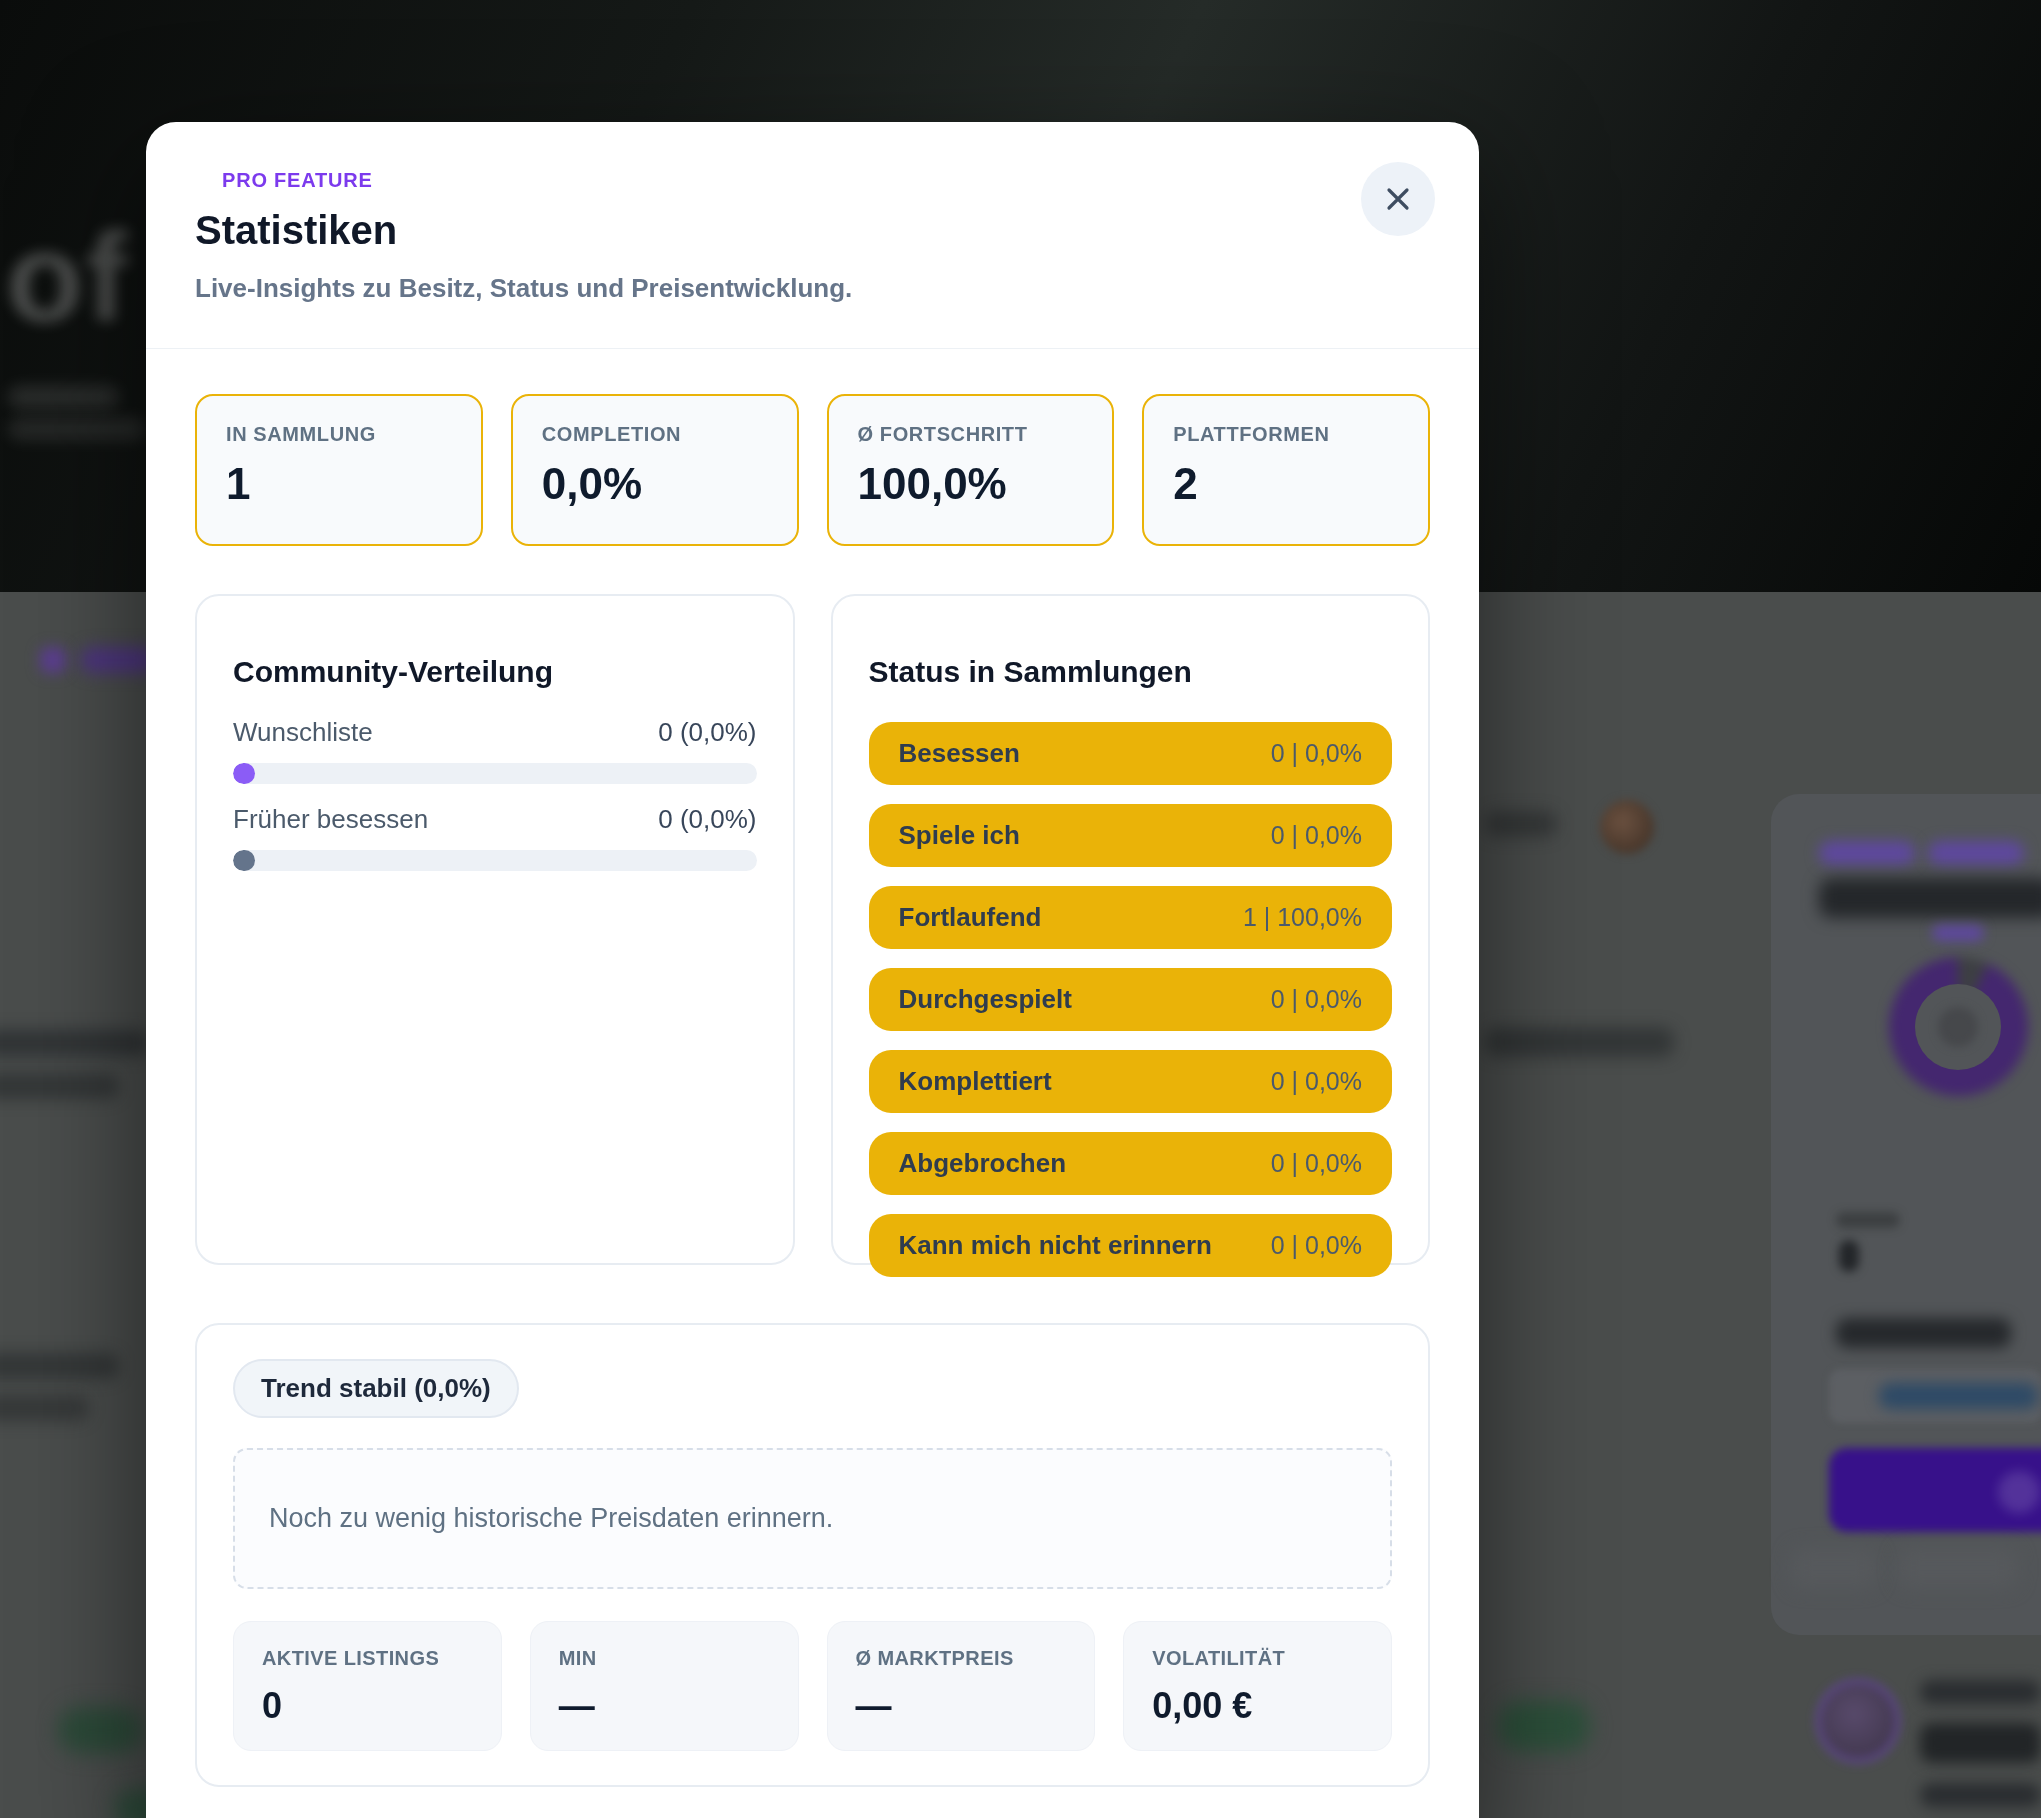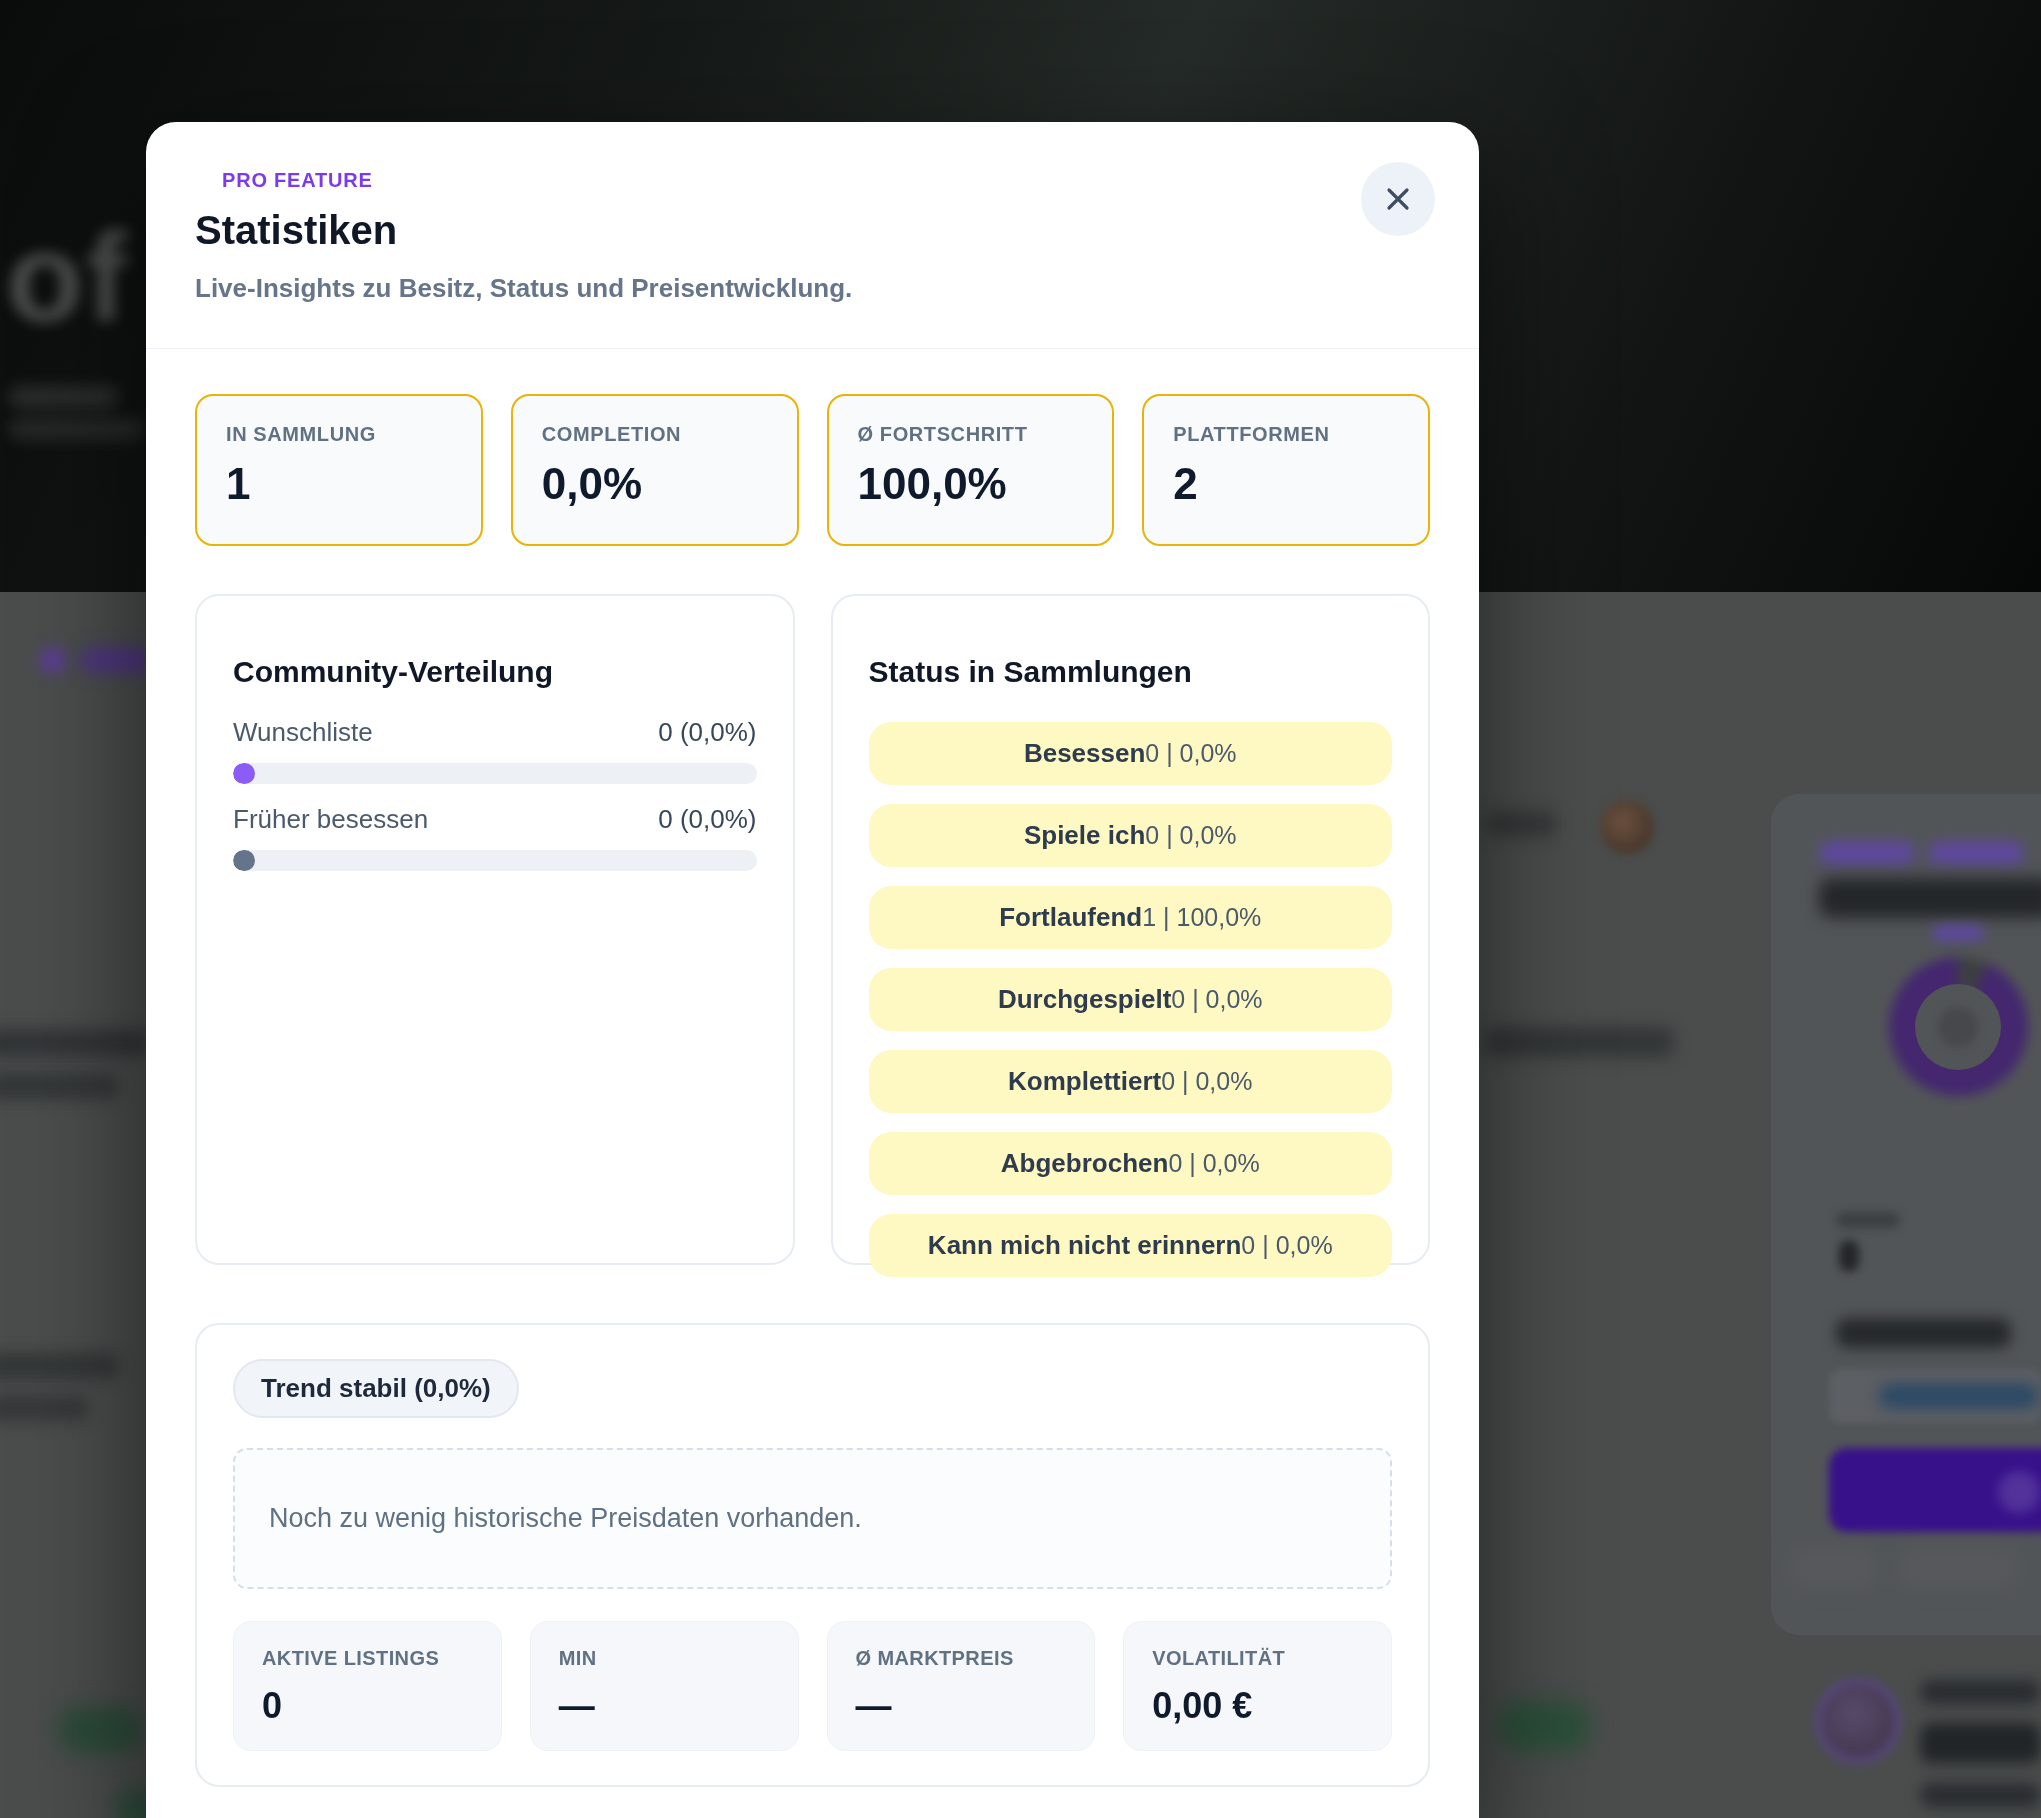--- a/index.html
+++ b/index.html
@@ -92,22 +92,22 @@
 
   .dist-rows{margin-top:28px;}
   .dist-row{margin-top:20px;}
   .dist-head{display:flex;justify-content:space-between;align-items:baseline;font-size:26px;}
   .dist-label{color:#4b5a6b;}
   .dist-value{color:#38465a;}
   .dist-bar{height:21px;background:#edf1f6;border-radius:11px;margin-top:15px;overflow:hidden;}
   .dist-fill{height:100%;border-radius:11px;}
 
   .status-rows{margin-top:33px;display:flex;flex-direction:column;gap:19px;}
-  .status-row{height:63px;background:#fef9c3;border-radius:22px;display:flex;align-items:center;
-        justify-content:center;padding:0 30px;}
+  .status-row{height:63px;background:#eab308;border-radius:22px;display:flex;align-items:center;
+        justify-content:space-between;padding:0 30px;}
   .status-label{font-size:26px;font-weight:700;color:#2f3c4e;}
   .status-value{font-size:25px;color:#4b5a6b;}
 
   .trend-panel{margin-top:58px;}
   .trend-head{display:flex;justify-content:space-between;align-items:flex-start;}
   .trend-badge{background:#f1f5f9;border:2px solid #e2e8f0;border-radius:994px;padding:12px 26px;
         font-size:26px;font-weight:700;color:#1e293b;white-space:nowrap;}
   .trend-sub{font-size:25px;color:#66758a;margin-top:16px;}
   .trend-empty{margin-top:30px;border:2px dashed #d7dee8;background:#fbfcfe;border-radius:14px;
         height:137px;display:flex;align-items:center;padding:0 34px;font-size:27px;color:#5f7183;}
@@ -270,21 +270,21 @@
     <span class="status-value">0 | 0,0%</span>
   </div>
 </div>
         </section>
       </div>
 
       <section class="panel trend-panel">
         <div class="trend-head">
           <div class="trend-badge">Trend stabil (0,0%)</div>
         </div>
-        <div class="trend-empty">Noch zu wenig historische Preisdaten vorhanden.</div>
+        <div class="trend-empty">Noch zu wenig historische Preisdaten erinnern.</div>
         <div class="mini-grid" id="mini-cards">
   <div class="mini-card">
     <div class="mini-label">AKTIVE LISTINGS</div>
     <div class="mini-value">0</div>
   </div>
 
   <div class="mini-card">
     <div class="mini-label">MIN</div>
     <div class="mini-value">—</div>
   </div>

